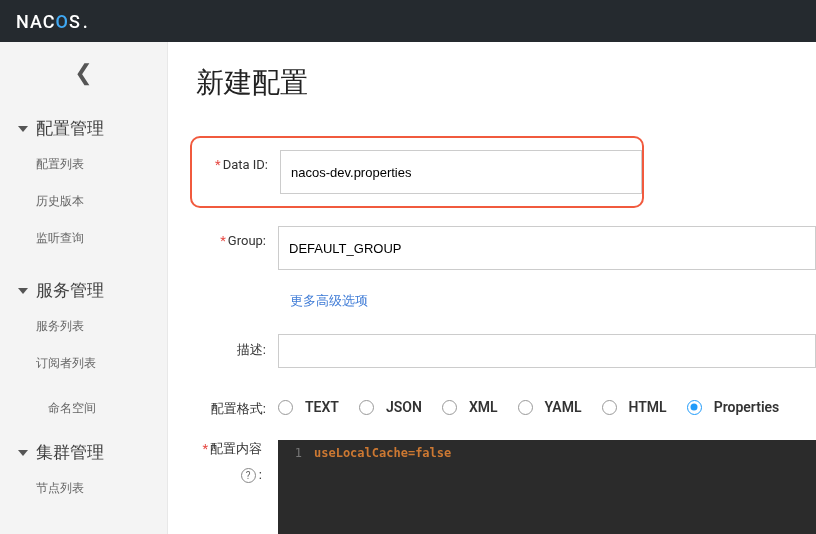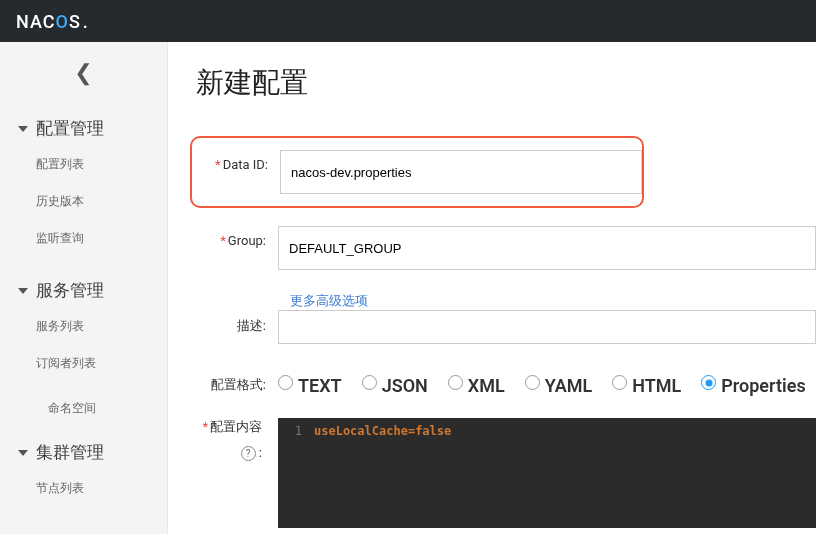--- a/index.html
+++ b/index.html
@@ -118,43 +118,45 @@
       margin-left: -6px;
       margin-bottom: 18px;
       width: 454px;
     }
     .highlight-box .form-row { margin-bottom: 0; padding-left: 6px;}
     .adv-link {
       color: #3e7bd6;
       font-size: 13px;
       margin-left: 94px;
       cursor: pointer;
+      margin-bottom: 24px;
       display: inline-block;
     }
     .textarea {
       width: 100%;
       height: 34px;
       border: 1px solid #ccc;
       padding: 6px 10px;
       font-size: 13px;
       outline: none;
       resize: none;
     }
     .radio-group {
       display: flex;
       align-items: center;
       gap: 20px;
       padding-top: 6px;
       flex-wrap: wrap;
     }
     .radio-item {
       display: flex;
-      gap: 5px;
-      cursor: pointer;
-      font-size: 18px;
+      align-items: center;
+      gap: 12px;
+      cursor: pointer;
+      font-size: 14px;
       font-weight: 600;
       color: #333;
     }
     .radio-circle {
       width: 15px; height: 15px;
       border: 1.5px solid #999;
       border-radius: 50%;
       display: inline-block;
       position: relative;
     }

